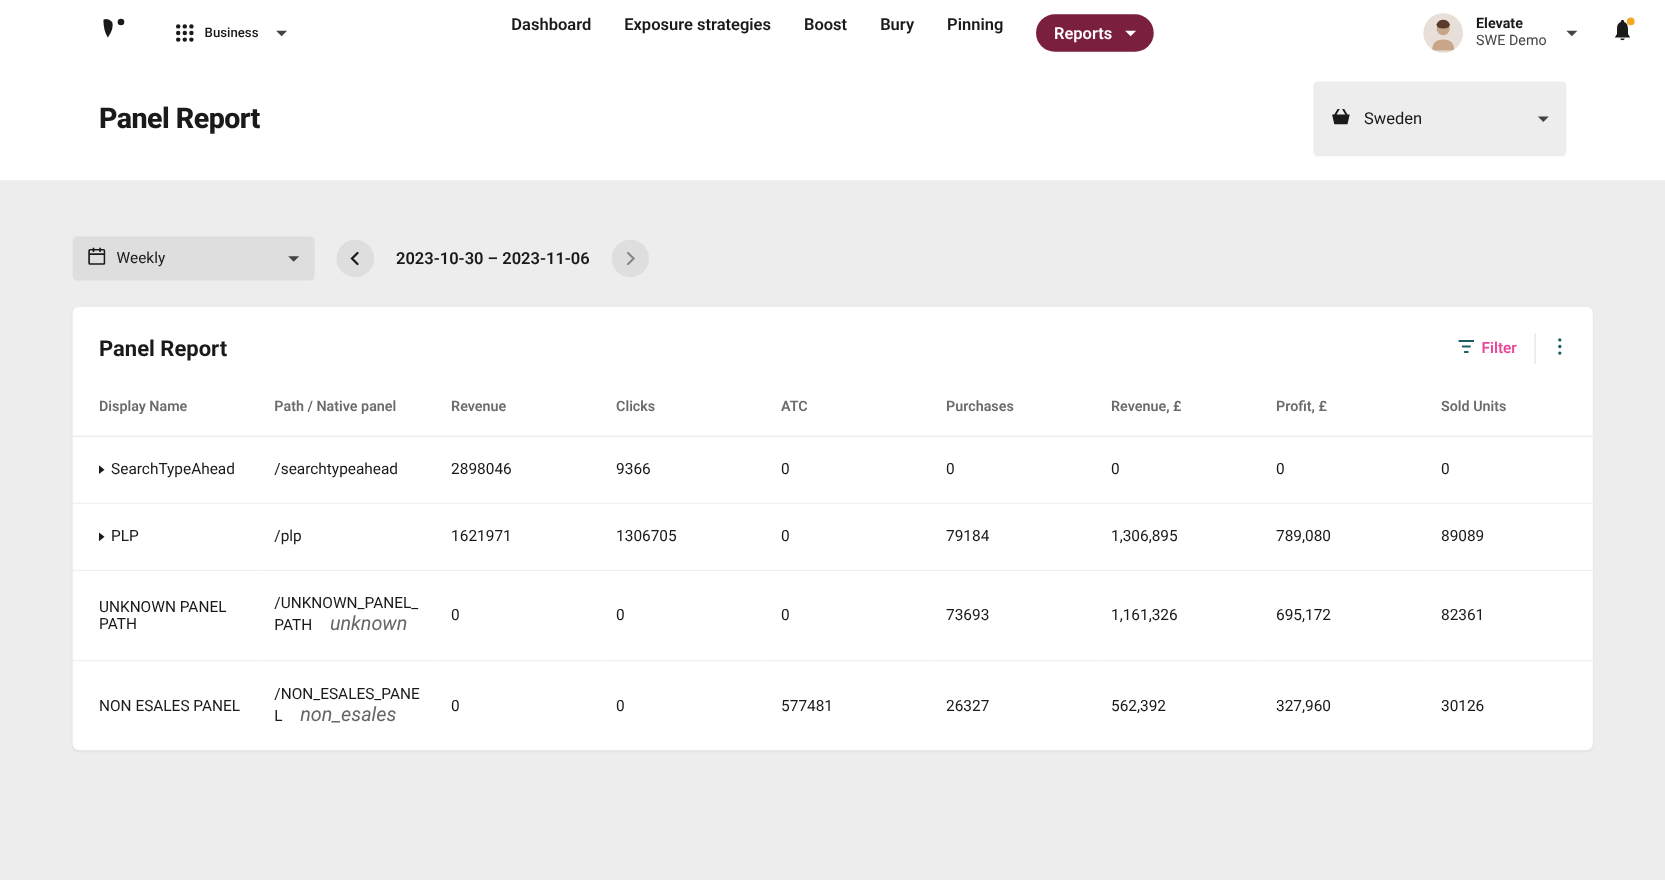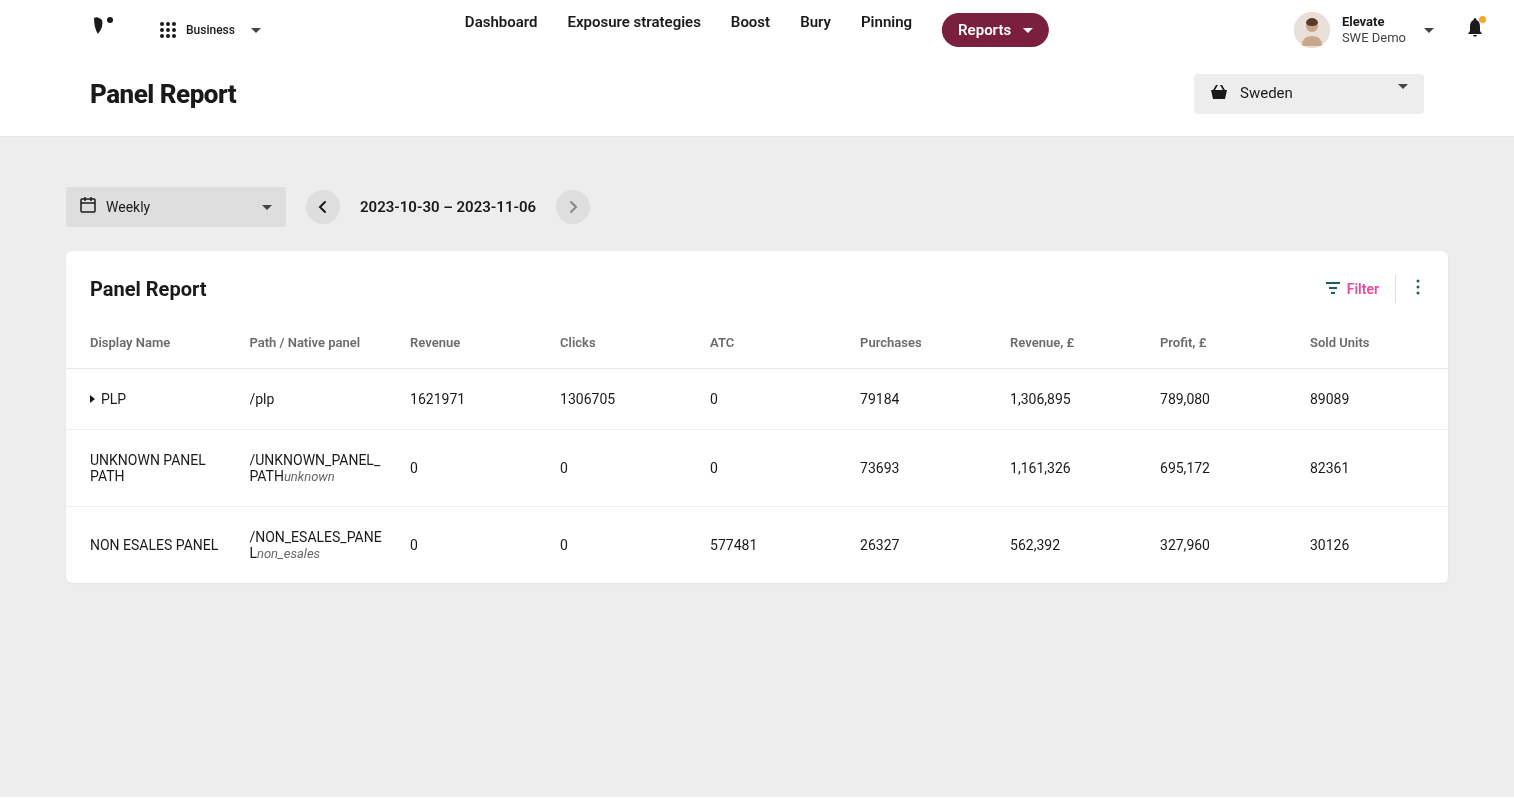--- a/index.html
+++ b/index.html
@@ -23,21 +23,21 @@
 .avatar { width: 36px; height: 36px; border-radius: 50%; background: #e8e0d8; display: flex; align-items: center; justify-content: center; font-size: 20px; overflow: hidden; }
 .user-text { display: flex; flex-direction: column; line-height: 1.2; }
 .user-text .name { font-size: 13px; font-weight: 700; }
 .user-text .sub { font-size: 13px; color: #444; }
 .bell { position: relative; font-size: 18px; cursor: pointer; margin-left: 20px; }
 .bell .dot { position: absolute; top: -2px; right: -2px; width: 7px; height: 7px; background: #f5a623; border-radius: 50%; }
 
 
 .subheader { display: flex; align-items: center; justify-content: space-between; padding: 14px 90px 22px; background: #fff; border-bottom: 1px solid #e6e6e6; }
 .page-title { font-size: 26px; font-weight: 800; letter-spacing: -0.5px; }
-.market-select { display: flex; align-items: flex-start; gap: 12px; background: #ededed; padding: 10px 16px; border-radius: 4px; cursor: pointer; min-width: 230px; }
+.market-select { display: flex; align-items: center; gap: 12px; background: #ededed; padding: 24px 16px; border-radius: 4px; cursor: pointer; min-width: 230px; }
 .market-select .basket-icon { font-size: 16px; }
 .market-select .label { font-size: 15px; flex: 1; }
 
 
 .body-area { background: #ededed; padding: 50px 66px 30px; min-height: 660px; }
 
 .controls { display: flex; align-items: center; gap: 20px; margin-bottom: 24px; }
 .period-select { display: flex; align-items: center; gap: 10px; background: #dedede; padding: 10px 14px; border-radius: 4px; cursor: pointer; min-width: 220px; }
 .cal-icon { width: 16px; height: 16px; }
 .period-select .label { font-size: 14px; color: #1a1a1a; flex: 1; }
@@ -56,21 +56,21 @@
 
 table { width: 100%; border-collapse: collapse; }
 thead th { text-align: left; font-size: 13px; font-weight: 600; color: #6b6b6b; padding: 16px 12px 18px; border-bottom: 1px solid #e6e6e6; }
 thead th:first-child { padding-left: 24px; }
 tbody td { padding: 22px 12px; font-size: 14px; border-bottom: 1px solid #eee; vertical-align: middle; }
 tbody td:first-child { padding-left: 24px; }
 tbody tr:last-child td { border-bottom: none; }
 .row-name { display: flex; align-items: center; gap: 6px; word-break: break-word; }
 .expand-caret { width: 0; height: 0; border-top: 4px solid transparent; border-bottom: 4px solid transparent; border-left: 5px solid #1a1a1a; flex-shrink: 0; cursor: pointer; }
 .path-cell { word-break: break-all; }
-.path-suffix { font-style: italic; font-size: 13px; color: #666; }
+.path-suffix { font-style: italic; font-size: 18px; color: #666; margin-left: 16px; }
 
 th.col-name { width: 160px; }
 th.col-path { width: 150px; }
 th.col-num { width: 140px; }
 </style>
 </head>
 <body>
 
 <div class="topbar">
   <div class="logo">
@@ -207,20 +207,36 @@
           <th class="col-num">Revenue, £</th>
           <th class="col-num">Profit, £</th>
           <th class="col-num">Sold Units</th>
         </tr>
       </thead>
       <tbody id="table-body">
           <tr>
             <td>
               <div class="row-name">
                 <span class="expand-caret"></span>
+                <span>SearchTypeAhead</span>
+              </div>
+            </td>
+            <td class="path-cell">/searchtypeahead</td>
+            <td>2898046</td>
+            <td>9366</td>
+            <td>0</td>
+            <td>0</td>
+            <td>0</td>
+            <td>0</td>
+            <td>0</td>
+          </tr>
+          <tr>
+            <td>
+              <div class="row-name">
+                <span class="expand-caret"></span>
                 <span>PLP</span>
               </div>
             </td>
             <td class="path-cell">/plp</td>
             <td>1621971</td>
             <td>1306705</td>
             <td>0</td>
             <td>79184</td>
             <td>1,306,895</td>
             <td>789,080</td>

